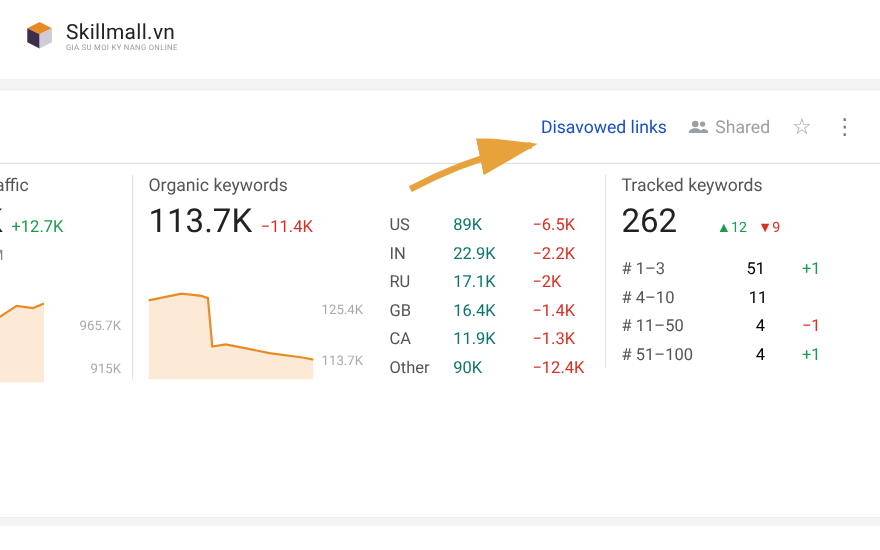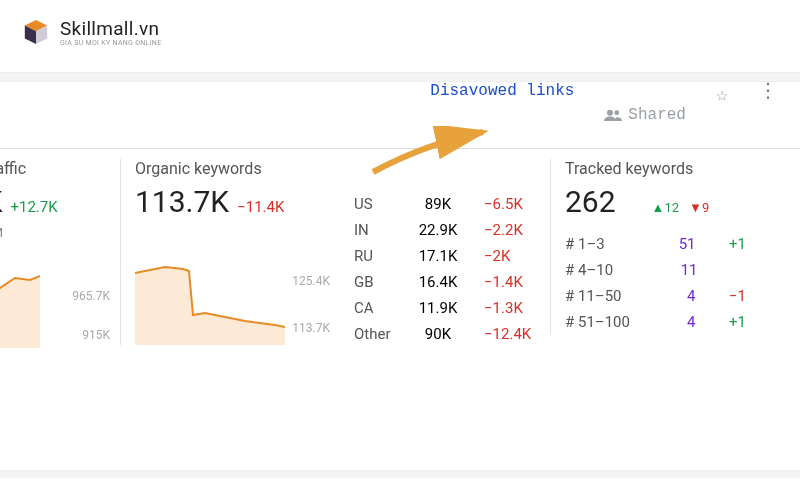--- a/index.html
+++ b/index.html
@@ -2,48 +2,48 @@
 <html><head>
 <meta charset="utf-8">
 <style>
   * { box-sizing: border-box; margin: 0; padding: 0; }
   body { font-family: -apple-system, BlinkMacSystemFont, "Segoe UI", Roboto, Arial, sans-serif; background: #fff; width: 800px; height: 500px; overflow: hidden; color: #333; position: relative; }
   .logo-bar { padding: 16px 20px 24px 20px; display: flex; align-items: center; gap: 8px; }
   .logo-icon { width: 32px; height: 32px; }
   .logo-text { font-size: 19px; font-weight: 400; color: #222; letter-spacing: 0.3px; }
   .logo-sub { font-size: 7px; color: #999; letter-spacing: 0.3px; margin-top: -1px; }
   .sep { height: 10px; background: #f4f4f4; border-top: 1px solid #eee; border-bottom: 1px solid #eee; }
-  .toolbar { height: 66px; display: flex; justify-content: flex-end; padding: 0 22px; gap: 30px; font-family: Liberation Mono, monospace; }
+  .toolbar { height: 66px; display: flex; align-items: center; justify-content: flex-end; padding: 0 22px; gap: 20px; }
   .link { color: #1a4ec7; font-size: 16px; cursor: pointer; }
   .shared { color: #9aa0a6; font-size: 16px; display: flex; align-items: center; gap: 6px; }
   .star { color: #9aa0a6; font-size: 20px; }
   .kebab { color: #777; font-size: 20px; line-height: 1; letter-spacing: 0; }
   .arrow { position: absolute; left: 365px; top: 126px; pointer-events: none; }
   .hr { height: 1px; background: #ddd; }
   .metrics { display: flex; align-items: flex-start; padding-top: 10px; }
   .col { padding: 0 14px; border-left: 1px solid #e2e2e2; }
   .col:first-child { border-left: none; padding-left: 0; }
   .col-title { font-size: 16px; color: #555; margin-bottom: 6px; white-space: nowrap; }
   .big { font-size: 30px; color: #222; display: inline-block; }
   .delta-up { color: #1a9c4b; font-size: 15px; margin-left: 4px; }
   .delta-down { color: #d93025; font-size: 15px; margin-left: 4px; }
   .sub { font-size: 13px; color: #888; margin-top: 6px; }
   .chart { position: relative; height: 90px; margin-top: 18px; }
   .chart-label { position: absolute; right: -4px; font-size: 12px; color: #aaa; }
   .kw-table { font-size: 15px; }
   .kw-row { display: flex; justify-content: space-between; padding: 4px 0; align-items: baseline; }
   .kw-c { width: 42px; color: #555; }
-  .kw-v { width: 52px; text-align: center; color: #000000; }
+  .kw-v { width: 52px; text-align: left; color: #0f766e; }
   .kw-d { width: 52px; text-align: left; }
   .tracked-main { display: flex; align-items: baseline; gap: 10px; margin-bottom: 12px; }
   .tri-up { color: #1a9c4b; font-size: 13px; margin-left: 26px; }
   .tri-down { color: #d93025; font-size: 13px; }
   .t-row { display: flex; justify-content: space-between; padding: 4px 0; font-size: 15px; align-items: baseline; }
   .t-range { color: #555; width: 80px; }
-  .t-val { width: 30px; text-align: right; color: #6d28d9; }
+  .t-val { width: 30px; text-align: right; color: #000000; }
   .t-d { width: 26px; text-align: right; }
   .bottom-sep { height: 8px; background: #f4f4f4; border-top: 1px solid #eee; position: absolute; bottom: 22px; left: 0; right: 0; }
   .col1 { width: 160px; overflow: hidden; }
   .col2 { width: 220px; }
   .col3 { width: 210px; }
   .col4 { width: 210px; }
 </style>
 </head>
 <body>
 

